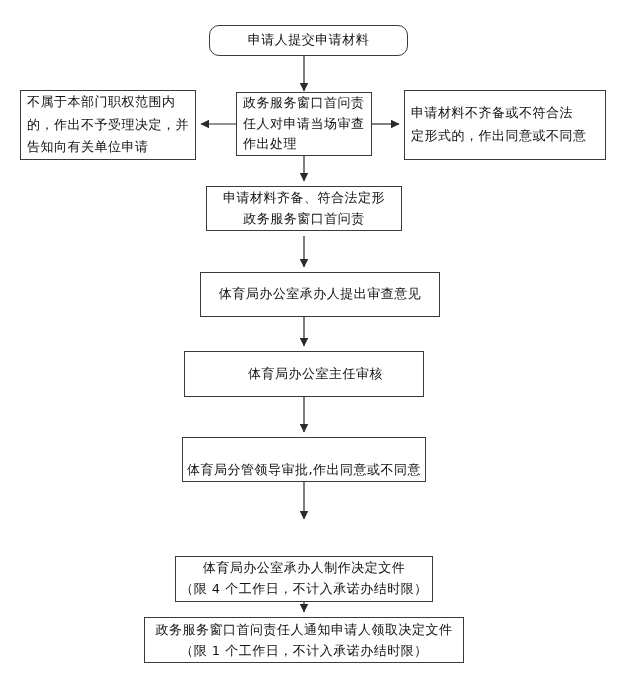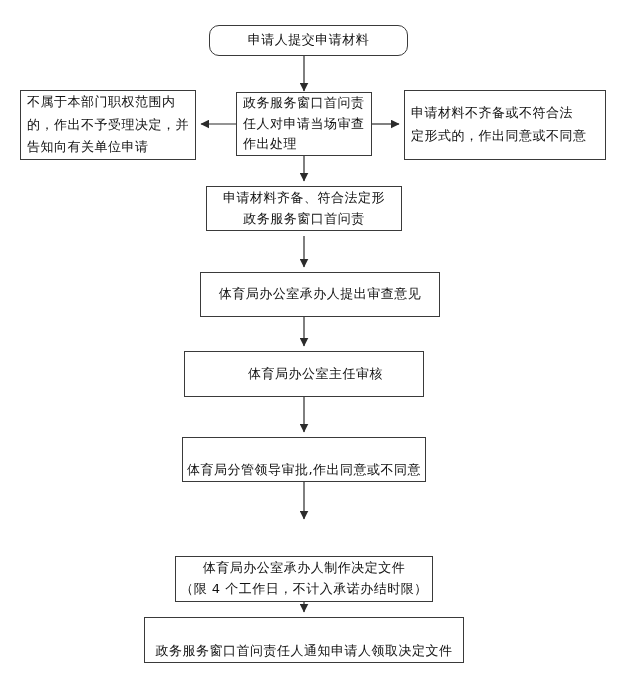--- a/index.html
+++ b/index.html
@@ -104,15 +104,16 @@
     <div class="line">体育局分管领导审批,作出同意或不同意</div>
   </div>
 
   <div class="box center" style="left:175px; top:524px; width:258px; height:46px;margin-top:32px;">
     <div class="line">体育局办公室承办人制作决定文件</div>
     <div class="line">（限 4 个工作日，不计入承诺办结时限）</div>
   </div>
 
   <div class="box center" style="left:144px; top:617px; width:320px; height:46px;justify-content:flex-end;">
     <div class="line">政务服务窗口首问责任人通知申请人领取决定文件</div>
+    <div class="line">（限 1 个工作日，不计入承诺办结时限）</div>
   </div>
 
 </div>
 
 </body></html>

